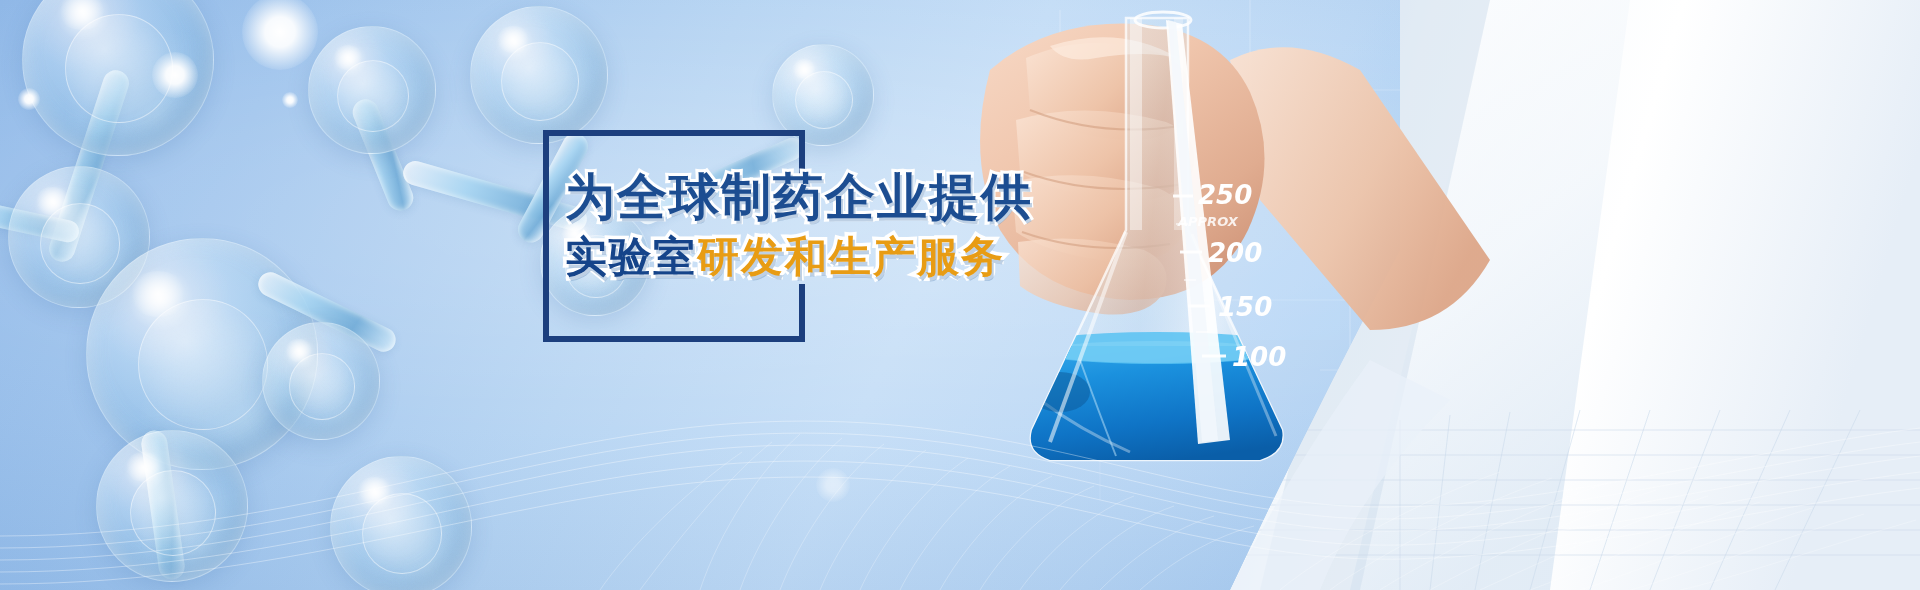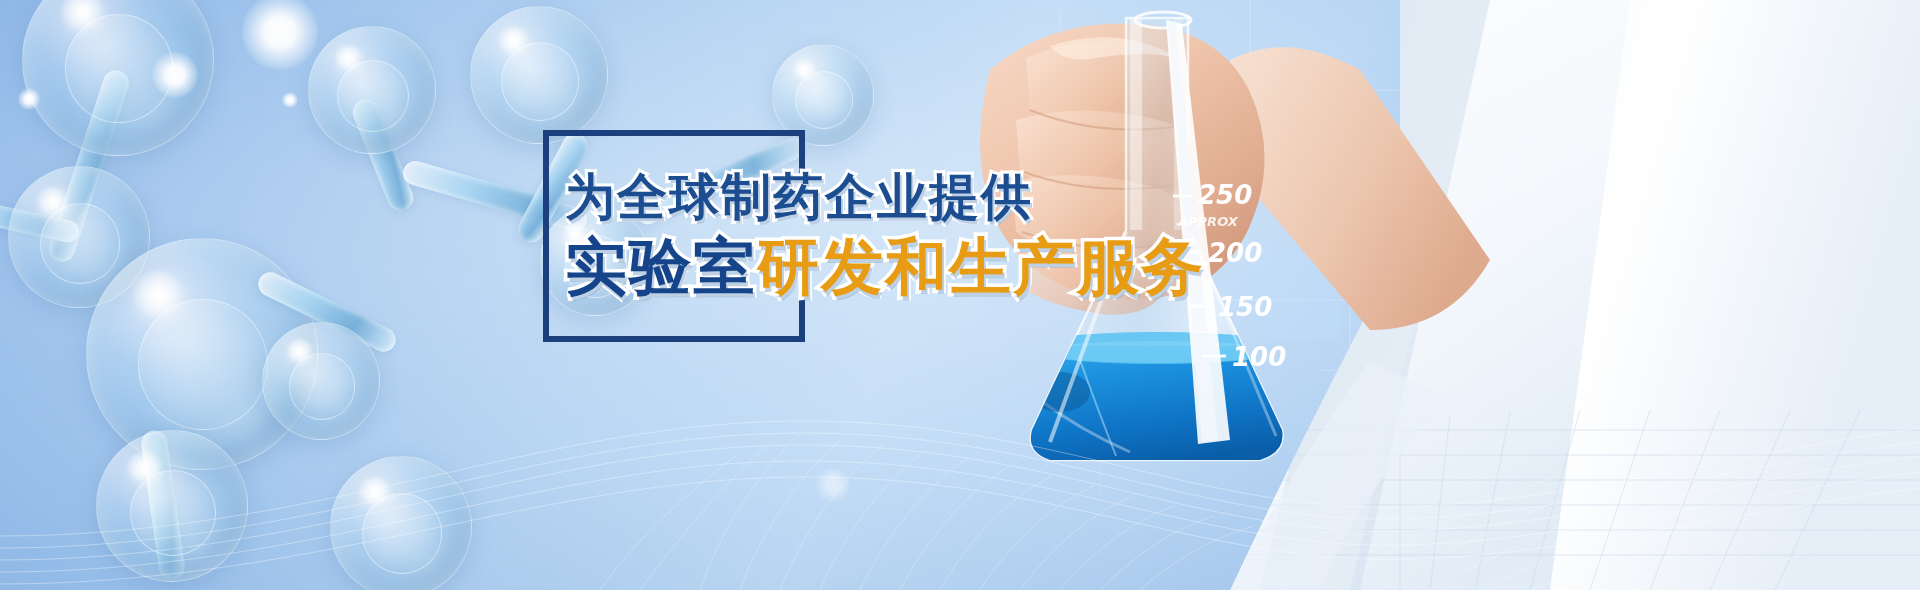--- a/index.html
+++ b/index.html
@@ -50,21 +50,21 @@
   .frame .botstub{position:absolute;right:-6px;bottom:-6px;width:6px;height:58px;background:#1c3f7e;}
 
   .headline{position:absolute;left:565px;top:172px;width:820px;}
   .hl{
     font-family:Liberation Sans, sans-serif;
     font-weight:bold;letter-spacing:2px;white-space:nowrap;line-height:1;
   }
   .hl-1{font-size:50px;color:#1c4d91;
     -webkit-text-stroke:6px #ffffff;paint-order:stroke fill;
     text-shadow:2px 3px 0 rgba(110,150,195,.45);}
-  .hl-2{font-size:62px;margin-top:14px;
+  .hl-2{font-size:42px;margin-top:14px;
     -webkit-text-stroke:7px #ffffff;paint-order:stroke fill;
     text-shadow:2px 4px 0 rgba(110,150,195,.45);}
   .seg-blue{color:#15448a;}
   .seg-gold{color:#e89c14;}
 </style>
 </head>
 <body>
 
 <div class="stage">
 

